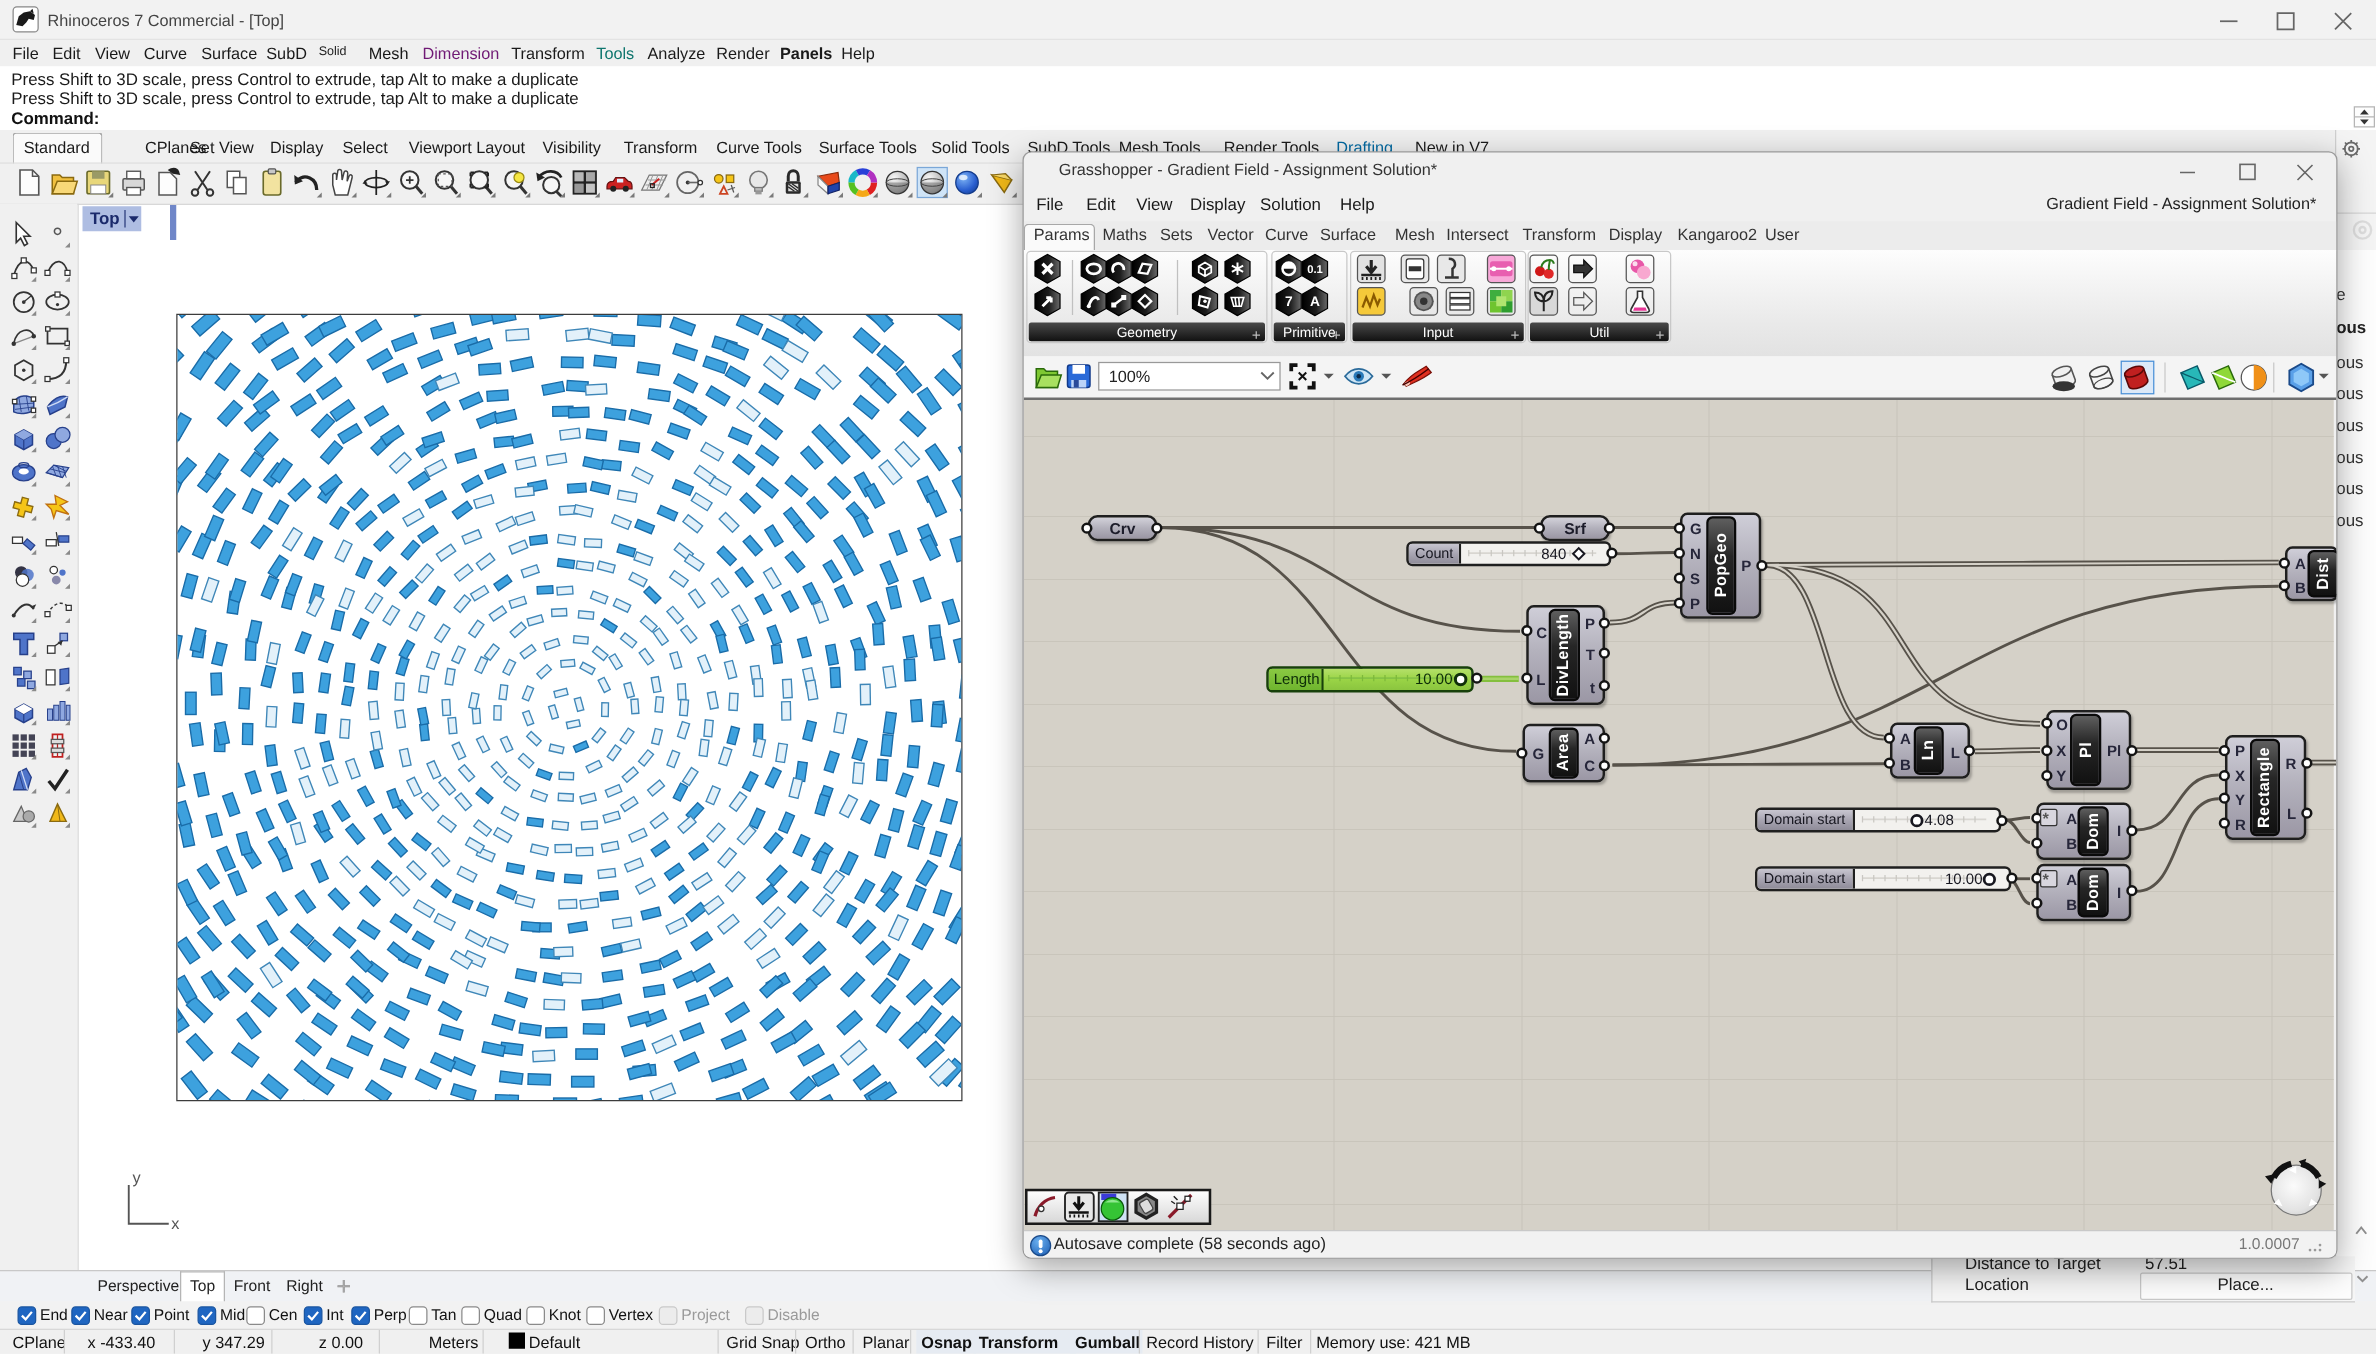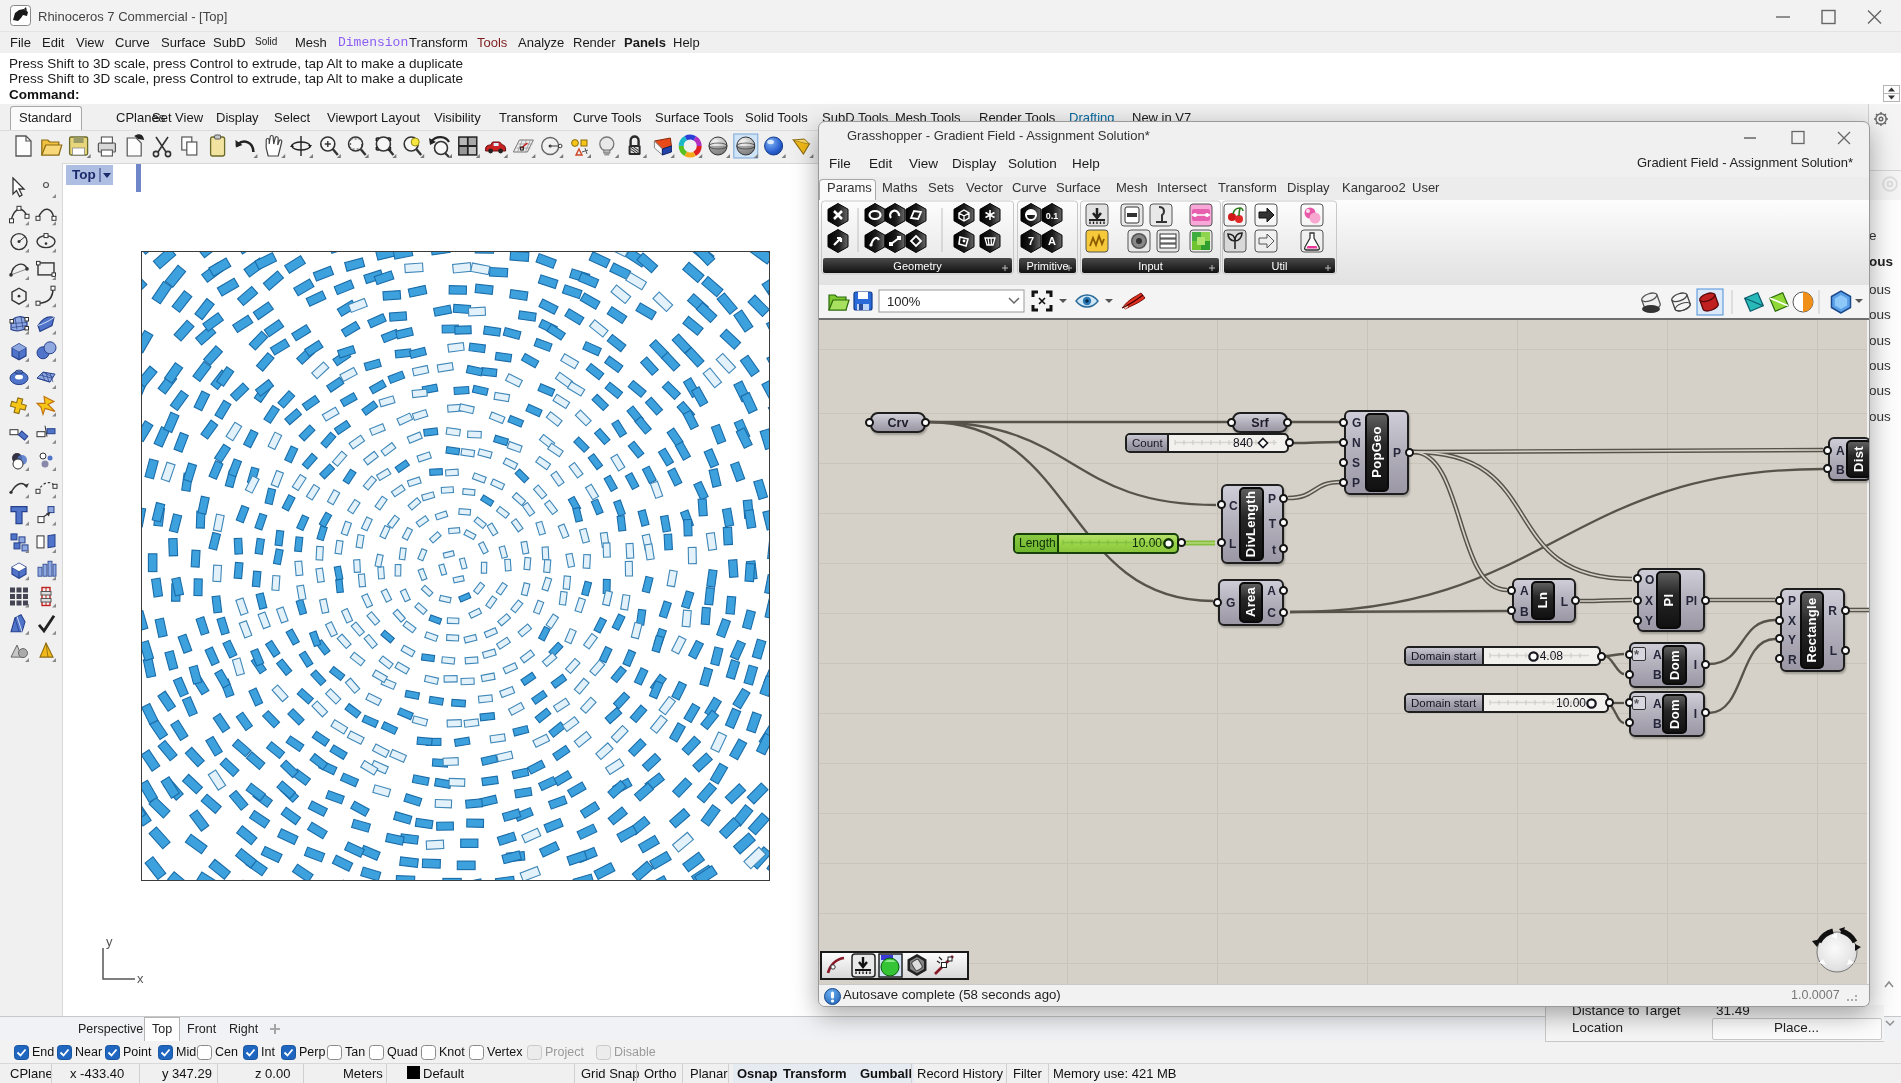--- a/index.html
+++ b/index.html
@@ -21,23 +21,23 @@
 <path d="M98 2.5 L111 15.5 M111 2.5 L98 15.5" stroke="#666" stroke-width="1.4"></path>
   </svg>
 <div class="t" style="left:10px;top:36px;font-size:13px;color:#1a1a1a;font-weight:400;">File</div>
 <div class="t" style="left:42px;top:36px;font-size:13px;color:#1a1a1a;font-weight:400;">Edit</div>
 <div class="t" style="left:76px;top:36px;font-size:13px;color:#1a1a1a;font-weight:400;">View</div>
 <div class="t" style="left:115px;top:36px;font-size:13px;color:#1a1a1a;font-weight:400;">Curve</div>
 <div class="t" style="left:161px;top:36px;font-size:13px;color:#1a1a1a;font-weight:400;">Surface</div>
 <div class="t" style="left:213px;top:36px;font-size:13px;color:#1a1a1a;font-weight:400;">SubD</div>
 <div class="t" style="left:255px;top:36px;font-size:10px;color:#1a1a1a;font-weight:400;">Solid</div>
 <div class="t" style="left:295px;top:36px;font-size:13px;color:#1a1a1a;font-weight:400;">Mesh</div>
-<div class="t" style="left:338px;top:36px;font-size:13px;color:#8b5cf6;font-weight:400;font-family:Liberation Mono, monospace;">Dimension</div>
+<div class="t" style="left:338px;top:36px;font-size:13px;color:#701a75;font-weight:400;">Dimension</div>
 <div class="t" style="left:409px;top:36px;font-size:13px;color:#1a1a1a;font-weight:400;">Transform</div>
-<div class="t" style="left:477px;top:36px;font-size:13px;color:#7f1d1d;font-weight:400;">Tools</div>
+<div class="t" style="left:477px;top:36px;font-size:13px;color:#0f766e;font-weight:400;">Tools</div>
 <div class="t" style="left:518px;top:36px;font-size:13px;color:#1a1a1a;font-weight:400;">Analyze</div>
 <div class="t" style="left:573px;top:36px;font-size:13px;color:#1a1a1a;font-weight:400;">Render</div>
 <div class="t" style="left:624px;top:36px;font-size:13px;color:#1a1a1a;font-weight:700;">Panels</div>
 <div class="t" style="left:673px;top:36px;font-size:13px;color:#1a1a1a;font-weight:400;">Help</div>
 <div style="position:absolute;left:0px;top:53px;width:1901px;height:51px;background:#fff;border-bottom:1px solid #d9d9d9"></div>
 <div class="t" style="left:9px;top:56px;font-size:13.5px;color:#1a1a1a;font-weight:400;">Press Shift to 3D scale, press Control to extrude, tap Alt to make a duplicate</div>
 <div class="t" style="left:9px;top:71px;font-size:13.5px;color:#1a1a1a;font-weight:400;">Press Shift to 3D scale, press Control to extrude, tap Alt to make a duplicate</div>
 <div class="t" style="left:9px;top:87px;font-size:13.5px;color:#111;font-weight:700;">Command:</div>
 <svg style="left:1883px;top:85px" width="17" height="17" viewBox="0 0 17 17">
 <rect x="0.5" y="0.5" width="16" height="16" fill="#fdfdfd" stroke="#b5b5b5"></rect>
@@ -1468,21 +1468,21 @@
 <g fill="none" stroke="#999" stroke-width="1.4">
       <circle cx="9" cy="9" r="5.2"></circle>
       <circle cx="9" cy="9" r="1.8"></circle>
     </g>
   </svg>
 <svg style="left:1882px;top:975px" width="14" height="40" viewBox="0 0 14 40">
     <path d="M3 12 L7 7 L11 12" fill="none" stroke="#909090" stroke-width="1.6"></path>
   </svg>
 <div style="position:absolute;left:1545px;top:1005px;width:338px;height:36px;background:#f6f6f6;border-left:1px solid #c9c9c9;border-bottom:1px solid #c9c9c9"></div>
 <div class="t" style="left:1572px;top:1003px;font-size:13.5px;color:#222;font-weight:400;">Distance to Target</div>
-<div class="t" style="left:1716px;top:1003px;font-size:13.5px;color:#222;font-weight:400;">31.49</div>
+<div class="t" style="left:1716px;top:1003px;font-size:13.5px;color:#222;font-weight:400;">57.51</div>
 <div class="t" style="left:1572px;top:1020px;font-size:13.5px;color:#222;font-weight:400;">Location</div>
 <div style="position:absolute;left:1712px;top:1018px;width:168px;height:20px;background:#fdfdfd;border:1px solid #c9c9c9;border-radius:2px"></div>
 <div class="t" style="left:1774px;top:1020px;font-size:13.5px;color:#222;font-weight:400;">Place...</div>
 <svg style="left:1884px;top:1017px" width="12" height="12" viewBox="0 0 12 12">
     <path d="M2 4 L6 8 L10 4" fill="none" stroke="#909090" stroke-width="1.5"></path>
   </svg>
 <div id="gh" style="position:absolute;left:818px;top:121px;width:1050px;height:884px;background:#f0f0f0;border:1px solid #9a9a9a;border-radius:7px;box-shadow:0 8px 26px rgba(0,0,0,0.35);overflow:hidden">
     <div class="t" style="left:28px;top:7px;font-size:13px;color:#333;font-weight:400;">Grasshopper - Gradient Field - Assignment Solution*</div>
     <svg style="left:921px;top:8px" width="120" height="16" viewBox="0 0 120 16">
 <line x1="4" y1="8" x2="16" y2="8" stroke="#666" stroke-width="1.3"></line>

